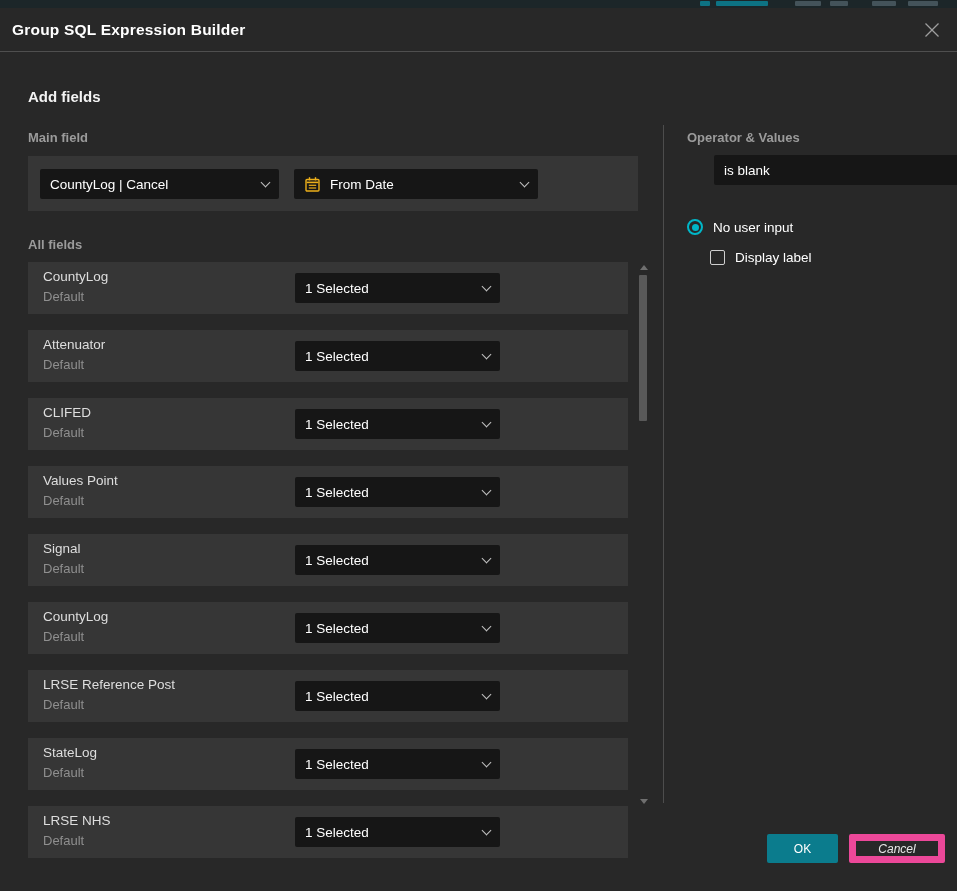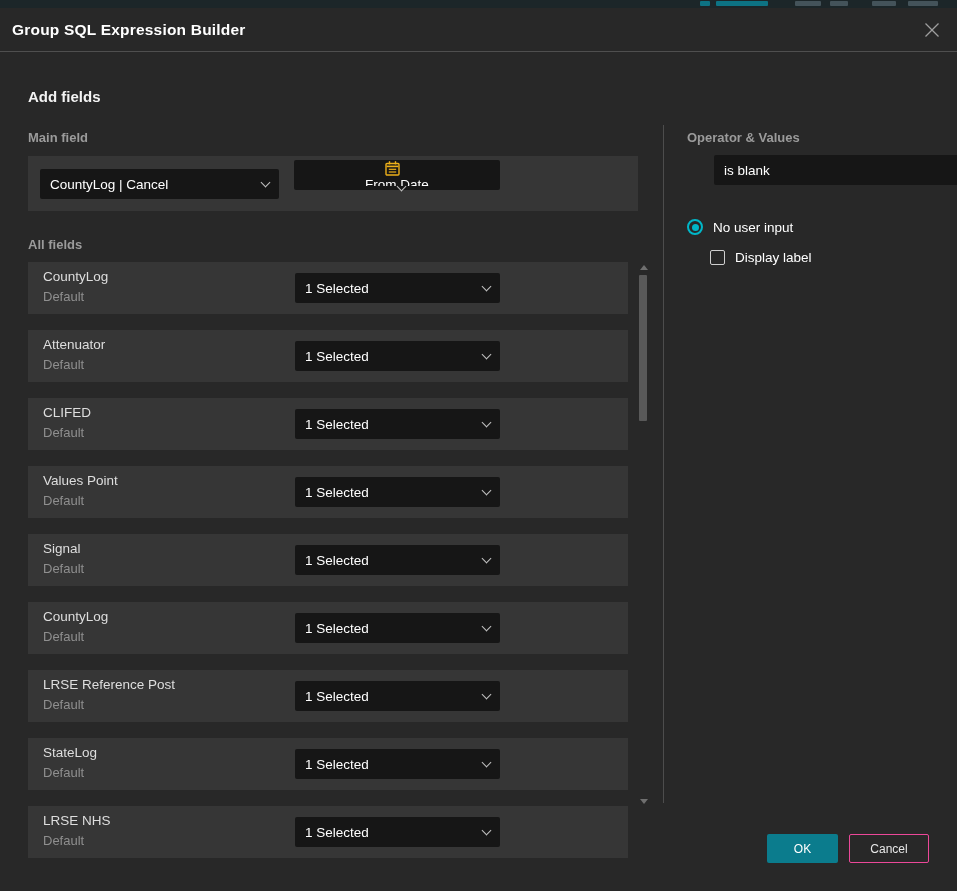--- a/index.html
+++ b/index.html
@@ -35,21 +35,21 @@
   .lbl-op{left:687px;top:122px;}
 
   .main-panel{position:absolute;left:28px;top:148px;width:610px;height:55px;background:var(--panel-bg);}
 
   .select{background:var(--control-bg);border-radius:2px;display:flex;align-items:center;color:var(--text-white);
           font-size:13.5px;cursor:pointer;padding:0 10px;position:absolute;height:30px;}
   .select .val{flex:1 1 auto;white-space:nowrap;overflow:hidden;}
   .chev{flex:0 0 auto;width:7px;height:7px;border-right:1.5px solid #c2c2c2;border-bottom:1.5px solid #c2c2c2;
         transform:rotate(45deg);margin-left:8px;margin-top:-3px;}
   .dd-source{left:12px;top:13px;width:239px;}
-  .dd-field{left:266px;top:4px;width:206px;flex-direction:column;}
+  .dd-field{left:266px;top:13px;width:244px;}
   .cal-icon{flex:0 0 auto;margin-right:9px;display:flex;}
 
   .fields-list{position:absolute;left:28px;top:254px;width:600px;display:flex;flex-direction:column;gap:16px;}
   .field-row{position:relative;height:52px;background:var(--panel-bg);flex:0 0 auto;}
   .field-name{position:absolute;left:15px;top:7px;font-size:13.5px;color:#dedede;}
   .field-sub{position:absolute;left:15px;top:27px;font-size:13px;color:var(--sub-gray);}
   .dd-row{left:267px;top:11px;width:205px;}
 
   .scrollbar{position:absolute;left:637px;top:254px;width:13px;height:548px;}
   .sb-arrow{position:absolute;left:3px;width:0;height:0;border-left:4px solid transparent;border-right:4px solid transparent;}
@@ -65,21 +65,21 @@
   .radio-outer{width:16px;height:16px;border-radius:50%;border:2px solid var(--accent-teal);display:flex;align-items:center;justify-content:center;}
   .radio-dot{width:7px;height:7px;border-radius:50%;background:var(--accent-teal);}
   .radio-label{margin-left:10px;font-size:13.5px;color:var(--text-white);}
 
   .check-row{position:absolute;left:710px;top:242px;display:flex;align-items:center;cursor:pointer;}
   .checkbox{width:15px;height:15px;border:1.5px solid #cfcfcf;border-radius:2px;background:transparent;}
   .check-label{margin-left:10px;font-size:13.5px;color:var(--text-white);}
 
   .footer-btn{position:absolute;top:826px;height:29px;border-radius:2px;font-size:12px;display:flex;align-items:center;justify-content:center;cursor:pointer;font-family:"Liberation Sans",sans-serif;}
   .btn-ok{left:767px;width:71px;background:var(--ok-bg);color:var(--text-white);border:none;}
-  .btn-cancel{left:849px;width:80px;background:transparent;color:#e8e8e8;border:1px solid #ec4899;}
+  .btn-cancel{left:849px;width:96px;background:transparent;color:#e8e8e8;border:7px solid #ec4899;font-style:italic;}
 </style>
 </head>
 <body>
 
 <div class="app-strip">
   <span class="frag f1"></span>
   <span class="frag f2"></span>
   <span class="frag f3"></span>
   <span class="frag f4"></span>
   <span class="frag f5"></span>

